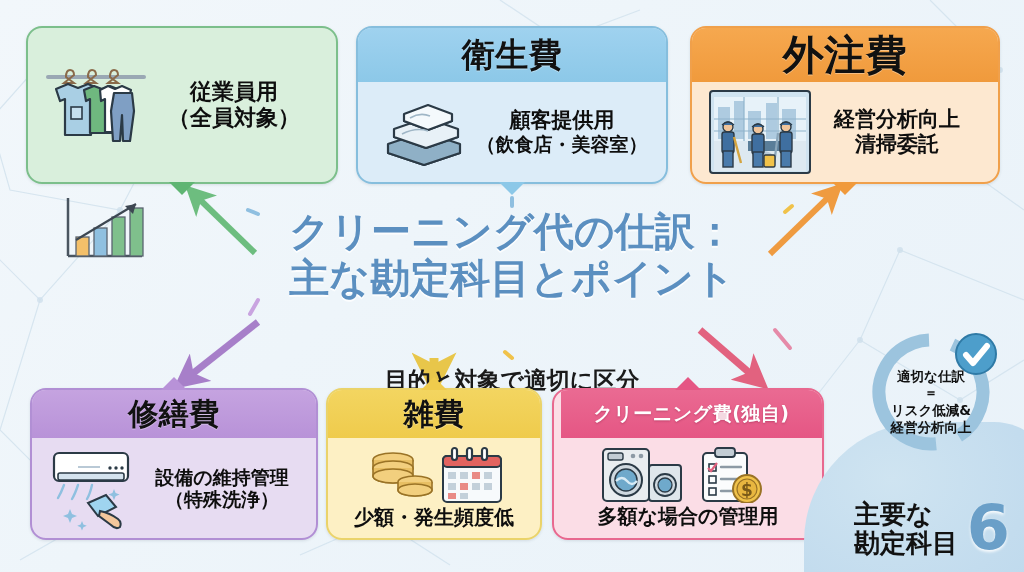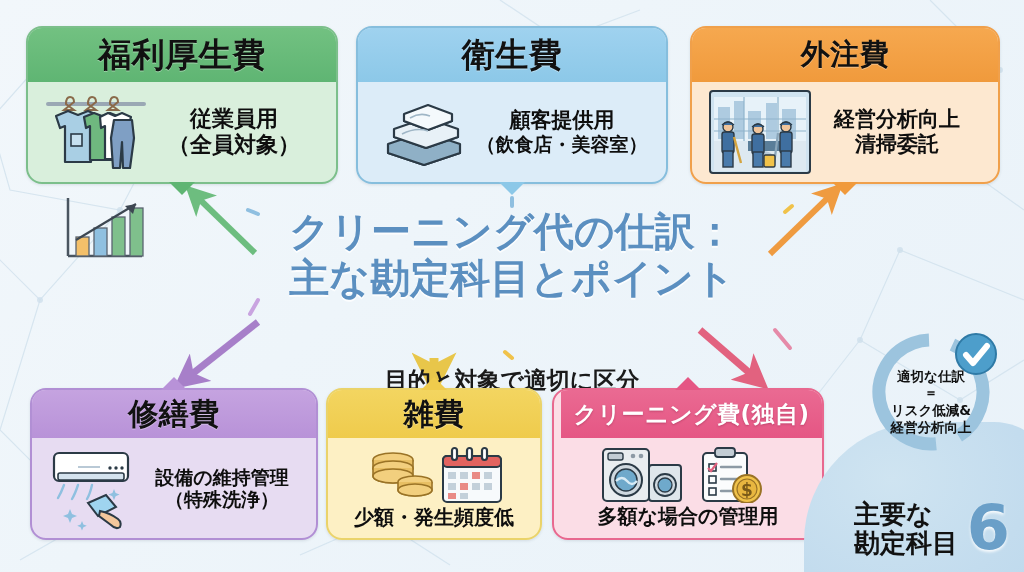--- a/index.html
+++ b/index.html
@@ -67,38 +67,38 @@
   #card-fukuri .card-head { background: linear-gradient(180deg,#72c181,#5fb573); height: 54px; font-size: 33px; }
   #card-fukuri .tab-down { background: #5fb573; }
 
   #card-eisei { left: 356px; top: 26px; width: 312px; height: 158px; }
   #card-eisei .card-inner { background: #dcecf8; border: 2px solid #86bedd; }
   #card-eisei .card-head { background: linear-gradient(180deg,#9fd2ef,#8cc8e8); height: 54px; font-size: 33px; }
   #card-eisei .tab-down { background: #8cc8e8; }
 
   #card-gaichu { left: 690px; top: 26px; width: 310px; height: 158px; }
   #card-gaichu .card-inner { background: #fde8d0; border: 2px solid #f0a04b; }
-  #card-gaichu .card-head { background: linear-gradient(180deg,#f5a council,#f09a3c); height: 54px; font-size: 29px; }
+  #card-gaichu .card-head { background: linear-gradient(180deg,#f5a council,#f09a3c); height: 54px; font-size: 41px; }
   #card-gaichu .card-head { background: linear-gradient(180deg,#f6a84f,#f09a3c); }
   #card-gaichu .tab-down { background: #f09a3c; }
 
   
   #card-shuzen { left: 30px; top: 388px; width: 288px; height: 152px; }
   #card-shuzen .card-inner { background: #e7dcf2; border: 2px solid #b18fd4; }
   #card-shuzen .card-head { background: linear-gradient(180deg,#c5a3e0,#b892d8); height: 48px; font-size: 30px; }
   #card-shuzen .tab-up { background: #b892d8; }
 
   #card-zappi { left: 326px; top: 388px; width: 216px; height: 152px; }
   #card-zappi .card-inner { background: #fdf0c4; border: 2px solid #ead36a; }
   #card-zappi .card-head { background: linear-gradient(180deg,#f3d560,#efcb4c); height: 48px; font-size: 30px; }
   #card-zappi .tab-up { background: #efcb4c; }
 
   #card-cleaning { left: 552px; top: 388px; width: 272px; height: 152px; }
   #card-cleaning .card-inner { background: #fbdde6; border: 2px solid #e8688f; }
-  #card-cleaning .card-head { background: linear-gradient(180deg,#ea6a92,#e55684); height: 48px; font-size: 23px; color: #fff;
+  #card-cleaning .card-head { background: linear-gradient(180deg,#ea6a92,#e55684); height: 48px; font-size: 19px; color: #fff;
     text-shadow: 0 1px 2px rgba(120,20,55,.35); margin-left: 7px; }
   #card-cleaning .tab-up { background: #e55684; }
 
   
   #center-title {
     position: absolute; left: 252px; top: 208px; width: 520px;
     text-align: center;
     font-size: 40px; font-weight: bold; line-height: 1.18;
     color: #5b8fc0;
     text-shadow: 0 2px 0 rgba(255,255,255,.8);
@@ -211,21 +211,20 @@
     <rect x="20" y="43" width="13" height="19" fill="#f4c06a" stroke="#5a6470" stroke-width="1.3"></rect>
     <rect x="38" y="34" width="13" height="28" fill="#8fc0e0" stroke="#5a6470" stroke-width="1.3"></rect>
     <rect x="56" y="23" width="13" height="39" fill="#7fc08c" stroke="#5a6470" stroke-width="1.3"></rect>
     <rect x="74" y="14" width="13" height="48" fill="#7fc08c" stroke="#5a6470" stroke-width="1.3"></rect>
     <path d="M20 46 L80 10" stroke="#3d4752" stroke-width="2.2" fill="none"></path>
     <path d="M80 10 L69 12 L77 20 Z" fill="#3d4752"></path>
   </svg>
 
   <div class="card" id="card-fukuri">
     <div class="card-inner">
-      <div class="card-head">福利厚生費</div>
       <div class="card-body">
         <div class="icon-box">
           <svg width="104" height="84" viewBox="0 0 104 84">
             <line x1="4" y1="14" x2="100" y2="14" stroke="#9aa8b4" stroke-width="4" stroke-linecap="round"></line>
             <g stroke="#8a6a4a" stroke-width="2" fill="none">
               <path d="M22 14 q0-7 4-7 q4 0 4 5 l-10 8 l10 0 z"></path>
               <path d="M44 14 q0-7 4-7 q4 0 4 5 l-10 8 l10 0 z"></path>
               <path d="M66 14 q0-7 4-7 q4 0 4 5 l-10 8 l10 0 z"></path>
             </g>
             <path d="M12 26 l12-5 l10 4 l10-4 l12 5 l-4 12 l-5-2 l0 36 l-26 0 l0-36 l-5 2 z" fill="#a9cfe4" stroke="#2b3a46" stroke-width="2.2" stroke-linejoin="round"></path>

